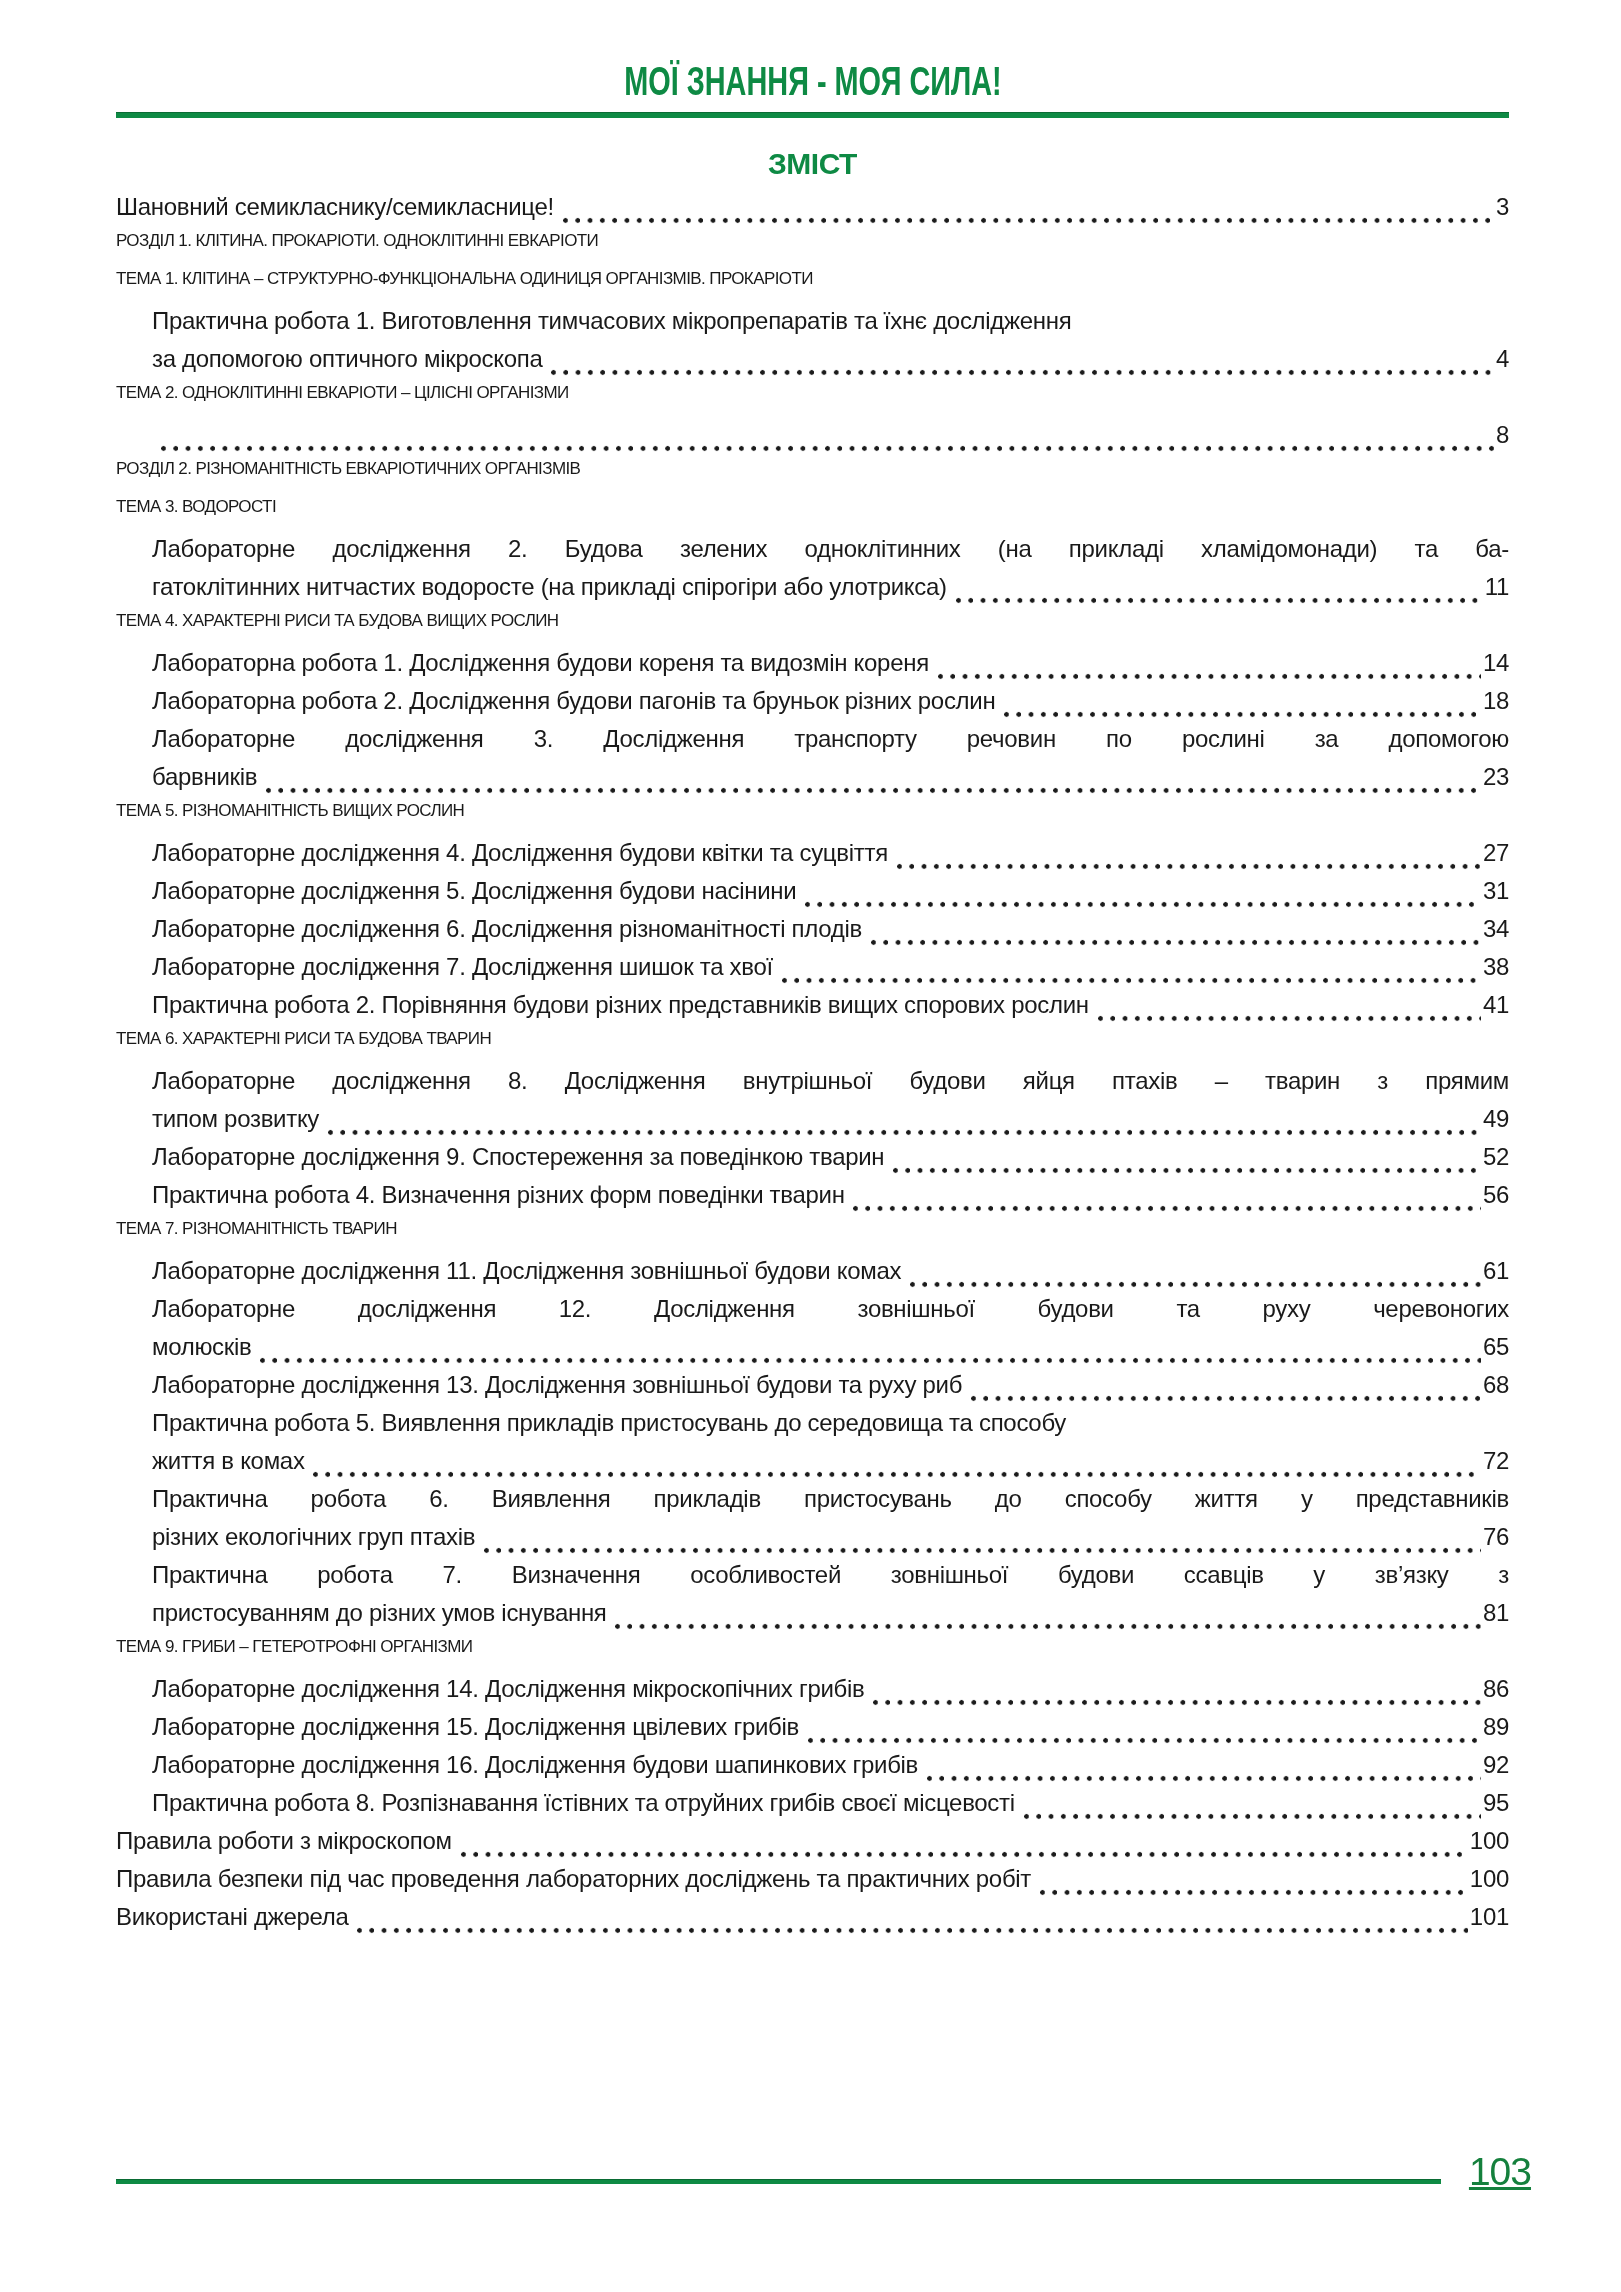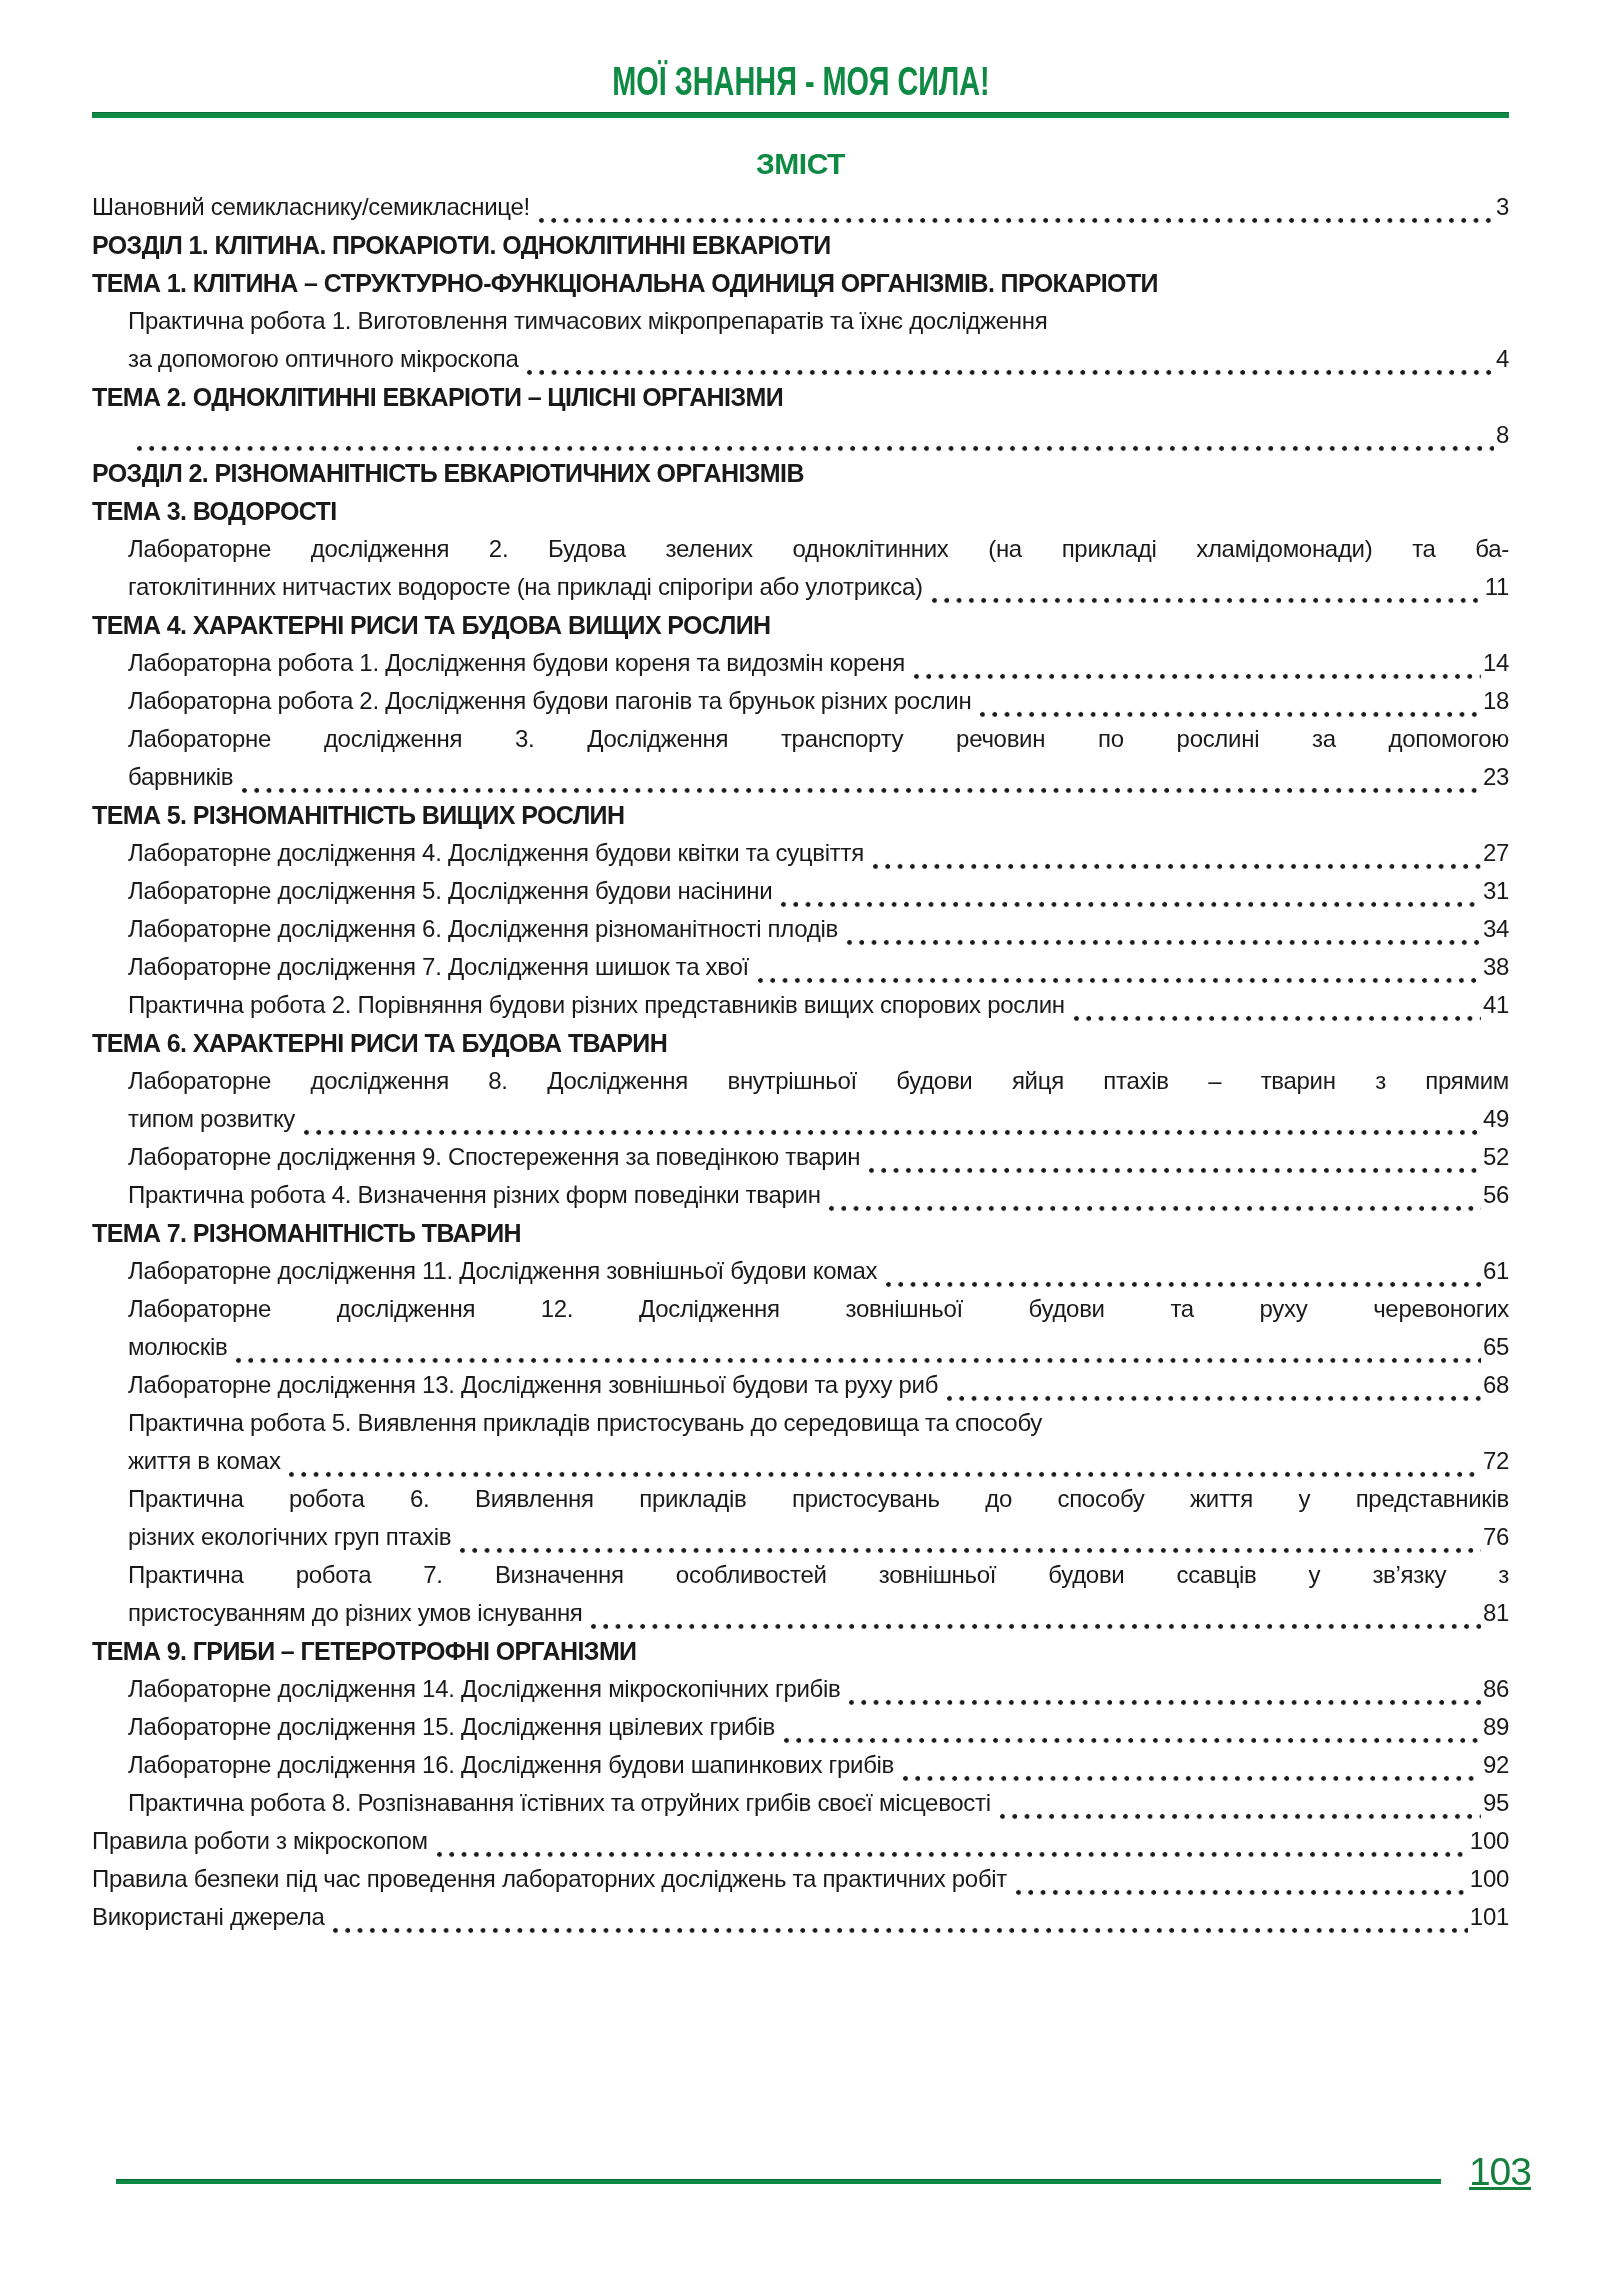--- a/index.html
+++ b/index.html
@@ -4,21 +4,21 @@
 <style>
   html,body{margin:0;padding:0;background:#ffffff;}
   .page{
     position:relative;
     width:1621px;height:2293px;
     background:#ffffff;
     font-family:"Liberation Sans",sans-serif;
     color:#1a1a1a;
     overflow:hidden;
   }
-  .content{padding:0 112px 0 92px;}
+  .content{padding:0 112px 0 116px;}
   .header-title-wrap{
     margin-top:61px;
     text-align:center;
     height:43px;
   }
   .header-title{
     display:inline-block;
     font-size:37px;
     font-weight:bold;
     color:var(--accent,#0e8a44);
@@ -44,22 +44,22 @@
   .toc-list{margin-top:12.7px;}
   .toc-row{
     display:flex;
     align-items:baseline;
     height:38px;
     font-size:24px;
     letter-spacing:-0.3px;
     white-space:nowrap;
   }
   .toc-row.heading{
-    font-weight:bold;
-    font-size:25px;
+    font-weight:normal;
+    font-size:17px;
     letter-spacing:-0.6px;
   }
   .toc-row.entry{padding-left:36px;}
   .toc-row.justify{white-space:normal;}
   .toc-row.justify .toc-text{
     display:block;
     flex:1 1 auto;
     text-align:justify;
     text-align-last:justify;
   }

